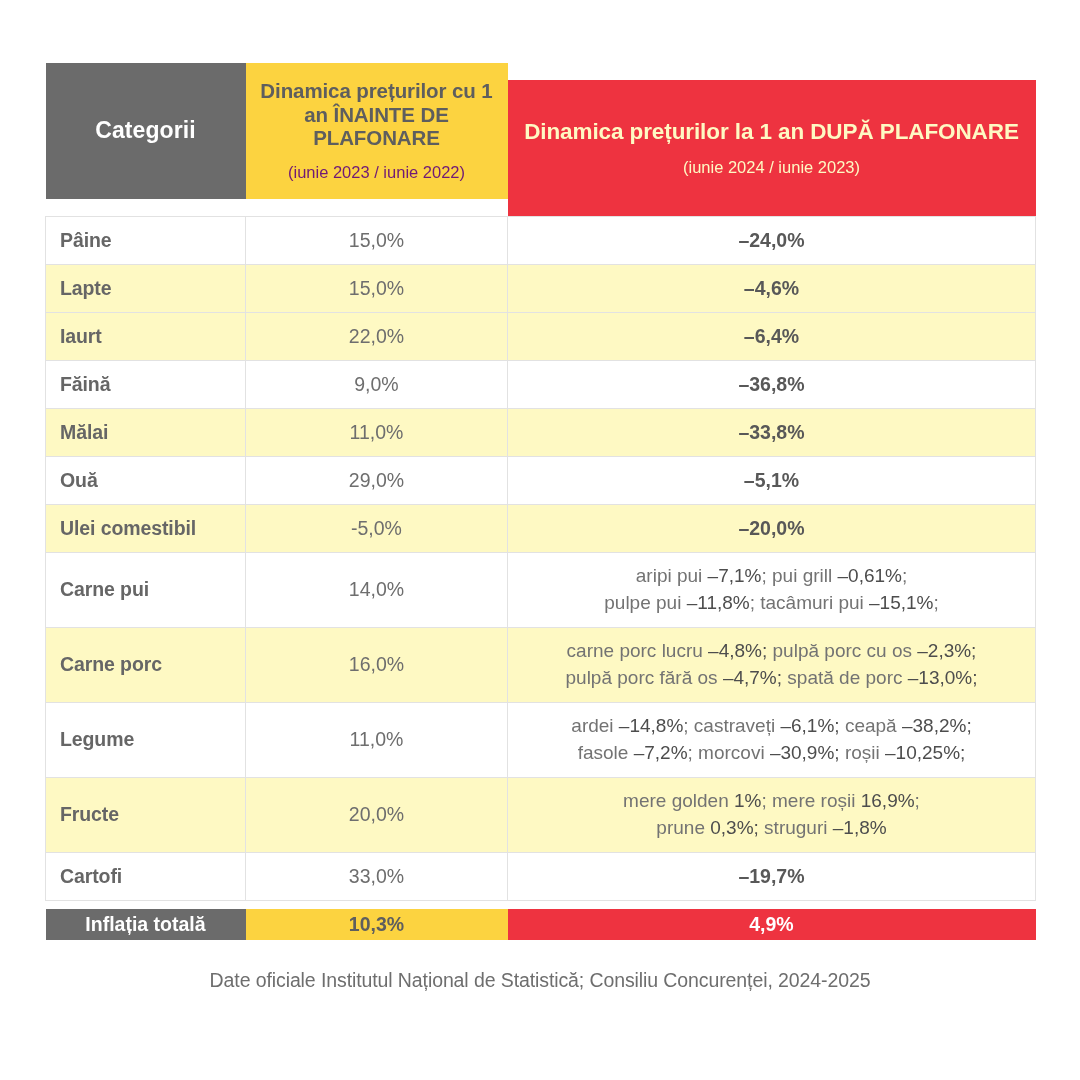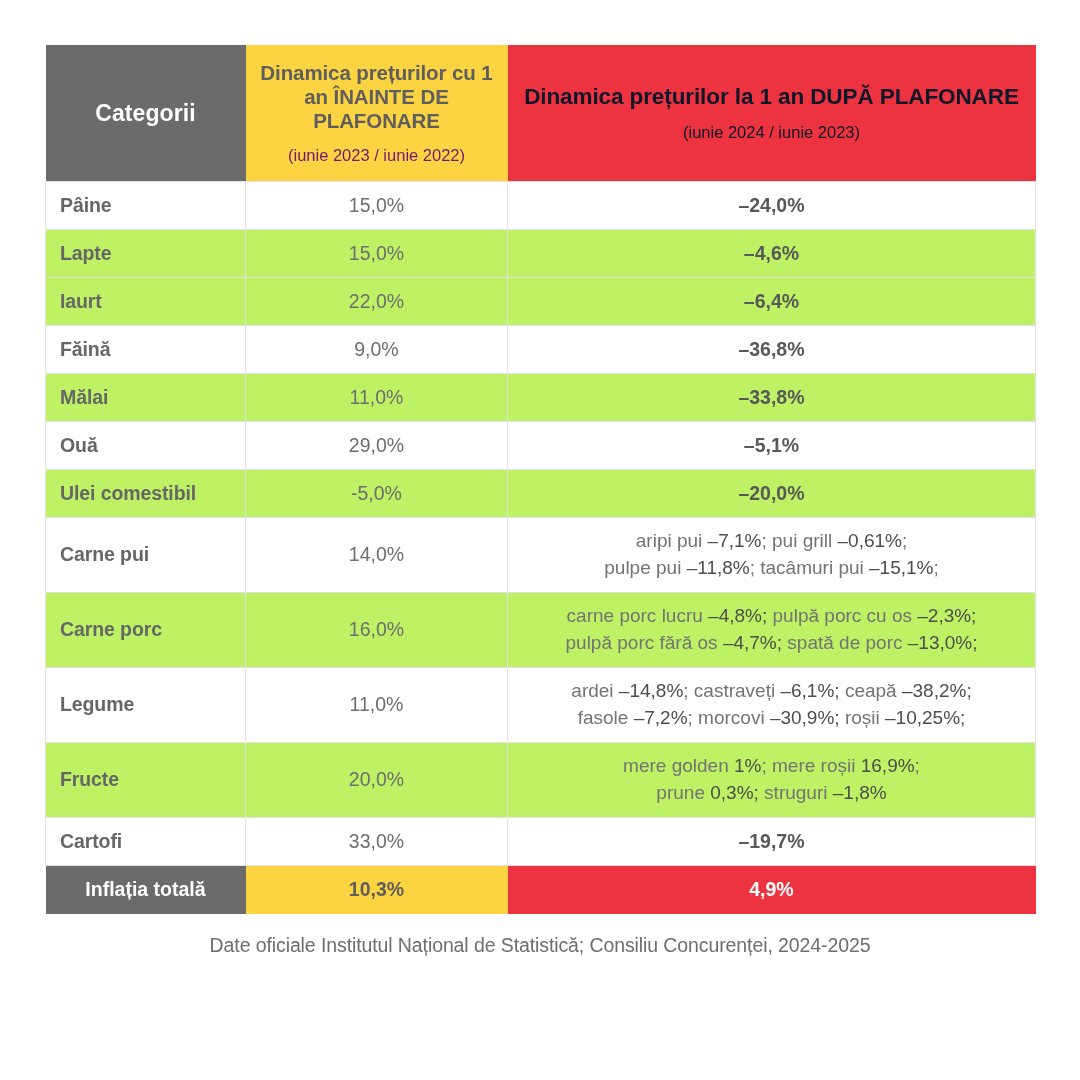--- a/index.html
+++ b/index.html
@@ -61,21 +61,22 @@
     letter-spacing:-.1px;
   }
   .hd-before .hd-sub{
     margin-top:13px;
     font-size:16.5px;
     font-weight:normal;
     color:#701a75;
   }
   .hd-after{
     background:#ee3340;
-    color:#0f172a;
+    color:#fef9c3;
+    margin-top:35px;
   }
   .hd-after .hd-title{
     font-size:22.5px;
     font-weight:bold;
     line-height:1.16;
     letter-spacing:-.1px;
   }
   .hd-after .hd-sub{
     margin-top:13px;
     font-size:16.5px;
@@ -83,21 +84,21 @@
   }
 
   
   tbody td{
     border:1px solid #e2e2e2;
     padding:0;
     vertical-align:middle;
     height:47px;
   }
   tbody tr.odd td{background:#ffffff;}
-  tbody tr.even td{background:#bef264;}
+  tbody tr.even td{background:#fef9c3;}
 
   .cell{
     box-sizing:border-box;
     min-height:47px;
     display:flex;
     align-items:center;
     padding:10px 14px;
   }
   .cell.center{justify-content:flex-end;text-align:center;}
   .cell.tall{min-height:71px;}
@@ -129,21 +130,21 @@
     line-height:1.42;
     width:100%;
     text-align:center;
   }
   .detail b{color:#4d4d4d;font-weight:normal;}
 
   
   tr.total td{border:0;height:48px;}
   .tot{
     box-sizing:border-box;
-    height:48px;
+    height:31px;
     display:flex;
     align-items:center;
     justify-content:center;
     text-align:center;
   }
   .tot-cat{background:#6b6b6b;color:#ffffff;font-size:19.5px;font-weight:bold;}
   .tot-before{background:#fcd340;color:#5e5e5e;font-size:19.5px;font-weight:bold;}
   .tot-after{background:#ee3340;color:#ffffff;font-size:19.5px;font-weight:bold;}
 
   

